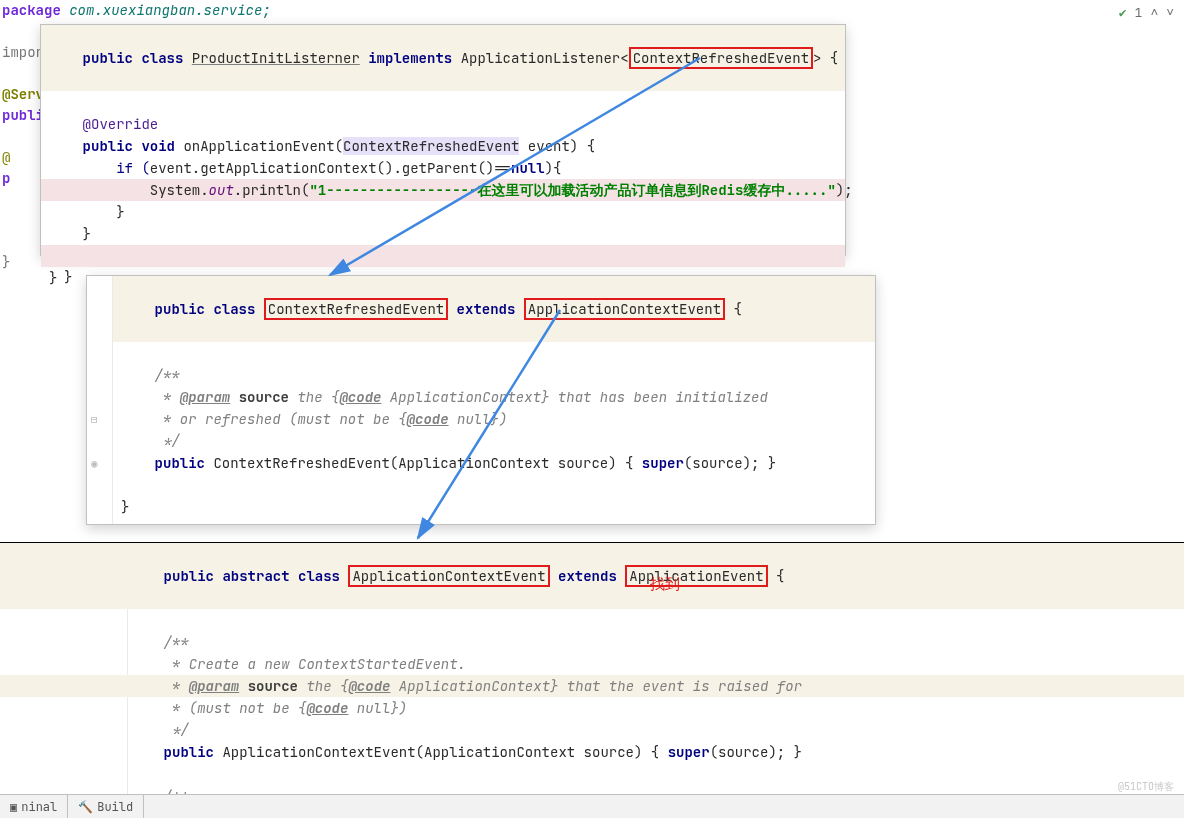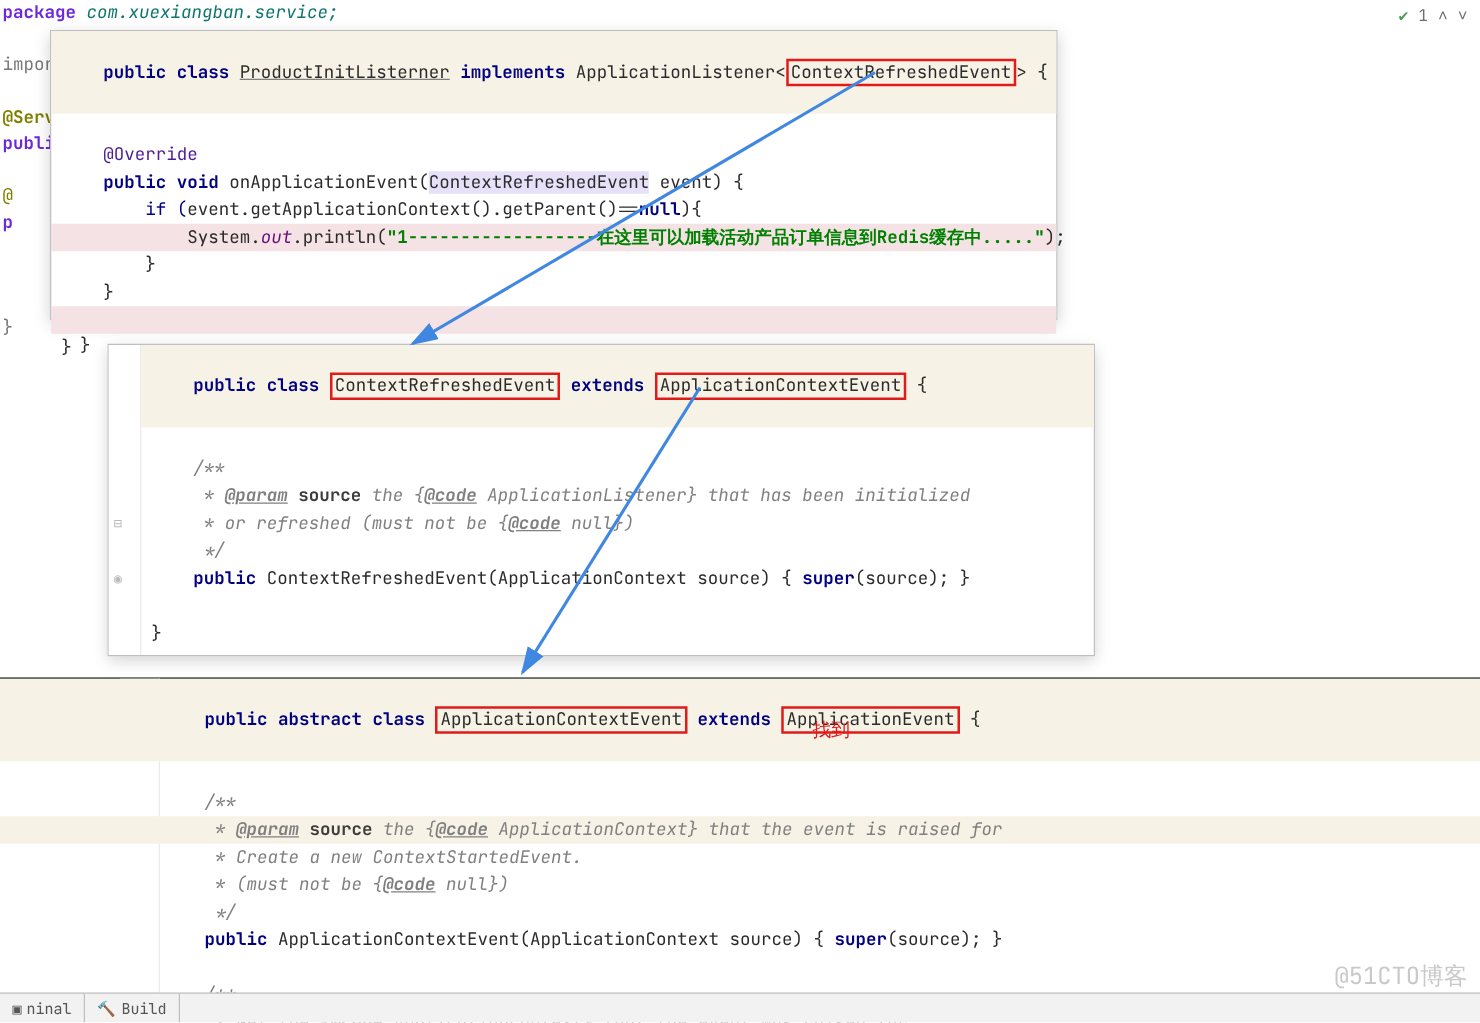--- a/index.html
+++ b/index.html
@@ -137,21 +137,21 @@
     gap: 4px;
     border-right: 1px solid #c0c0c0;
     height: 100%;
   }
   .hammer { color: #888; }
 
   .watermark {
     position: absolute;
     bottom: 24px; right: 10px;
     color: #c9c9c9;
-    font-size: 19px;
+    font-size: 10px;
     z-index: 4;
     margin-left: 23px;
   }
   .cls-underline { text-decoration: underline; text-decoration-color: #808080; }
 </style>
 </head>
 <body>
 
 <div class="bg-code">
   <div><span class="kw">package </span><span class="pkg">com.xuexiangban.service;</span></div>
@@ -196,38 +196,38 @@
 <div class="panel" style="top:275px; left:86px; width:790px; height:250px; padding-left:26px;">
   <div class="gutter">
     <span style="top:132px;">⊟</span>
     <span style="top:176px;">◉</span>
   </div>
   <div class="code-line hl-yellow">
     <span class="kw2">public class </span><span class="redbox">ContextRefreshedEvent</span><span class="kw2"> extends </span><span class="redbox">ApplicationContextEvent</span><span> {</span>
   </div>
   <div class="code-line">&nbsp;</div>
   <div class="code-line cmt">    <span>/**</span></div>
-  <div class="code-line cmt">    <span> * </span><span class="tag">@param</span><span> </span><b style="font-style:normal;color:#3d3d3d;">source</b><span> the {</span><span class="tag">@code</span><span> ApplicationListener} that has been initialized</span></div>
+  <div class="code-line cmt">    <span> * </span><span class="tag">@param</span><span> </span><b style="font-style:normal;color:#3d3d3d;">source</b><span> the {</span><span class="tag">@code</span><span> ApplicationContext} that has been initialized</span></div>
   <div class="code-line cmt">    <span> * or refreshed (must not be {</span><span class="tag">@code</span><span> null})</span></div>
   <div class="code-line cmt">    <span> */</span></div>
   <div class="code-line">    <span class="kw2">public </span><span>ContextRefreshedEvent(ApplicationContext source) { </span><span class="kw2">super</span><span>(source); }</span></div>
   <div class="code-line">&nbsp;</div>
   <div class="code-line">}</div>
 </div>
 
 <div class="panel3" style="top:542px; height:260px;">
   <div class="gutter3"></div>
   <div style="position:absolute; left:96px; top:3px; color:#74a8d6; font-size:11px;">↓I</div>
   <div class="code-line hl-yellow" style="margin-top:0;">
     <span class="kw2">public abstract class </span><span class="redbox">ApplicationContextEvent</span><span class="kw2"> extends </span><span class="redbox">ApplicationEvent</span><span> {</span>
   </div>
   <div class="code-line">&nbsp;</div>
   <div class="code-line cmt">    <span>/**</span></div>
+  <div class="code-line cmt">    <span> * Create a new ContextStartedEvent.</span></div>
   <div class="code-line cmt hl-yellow">    <span> * </span><span class="tag">@param</span><span> </span><b style="font-style:normal;color:#3d3d3d;">source</b><span> the {</span><span class="tag">@code</span><span> ApplicationContext} that the event is raised for</span></div>
-  <div class="code-line cmt">    <span> * Create a new ContextStartedEvent.</span></div>
   <div class="code-line cmt">    <span> * (must not be {</span><span class="tag">@code</span><span> null})</span></div>
   <div class="code-line cmt">    <span> */</span></div>
   <div class="code-line">    <span class="kw2">public </span><span>ApplicationContextEvent(ApplicationContext source) { </span><span class="kw2">super</span><span>(source); }</span></div>
   <div class="code-line">&nbsp;</div>
   <div class="code-line cmt">    <span>/**</span></div>
   <div class="code-line cmt">    <span> * Get the {</span><span class="tag">@code</span><span> ApplicationContext} that the event was raised for.</span></div>
 </div>
 
 <svg class="arrows">
   <defs>

